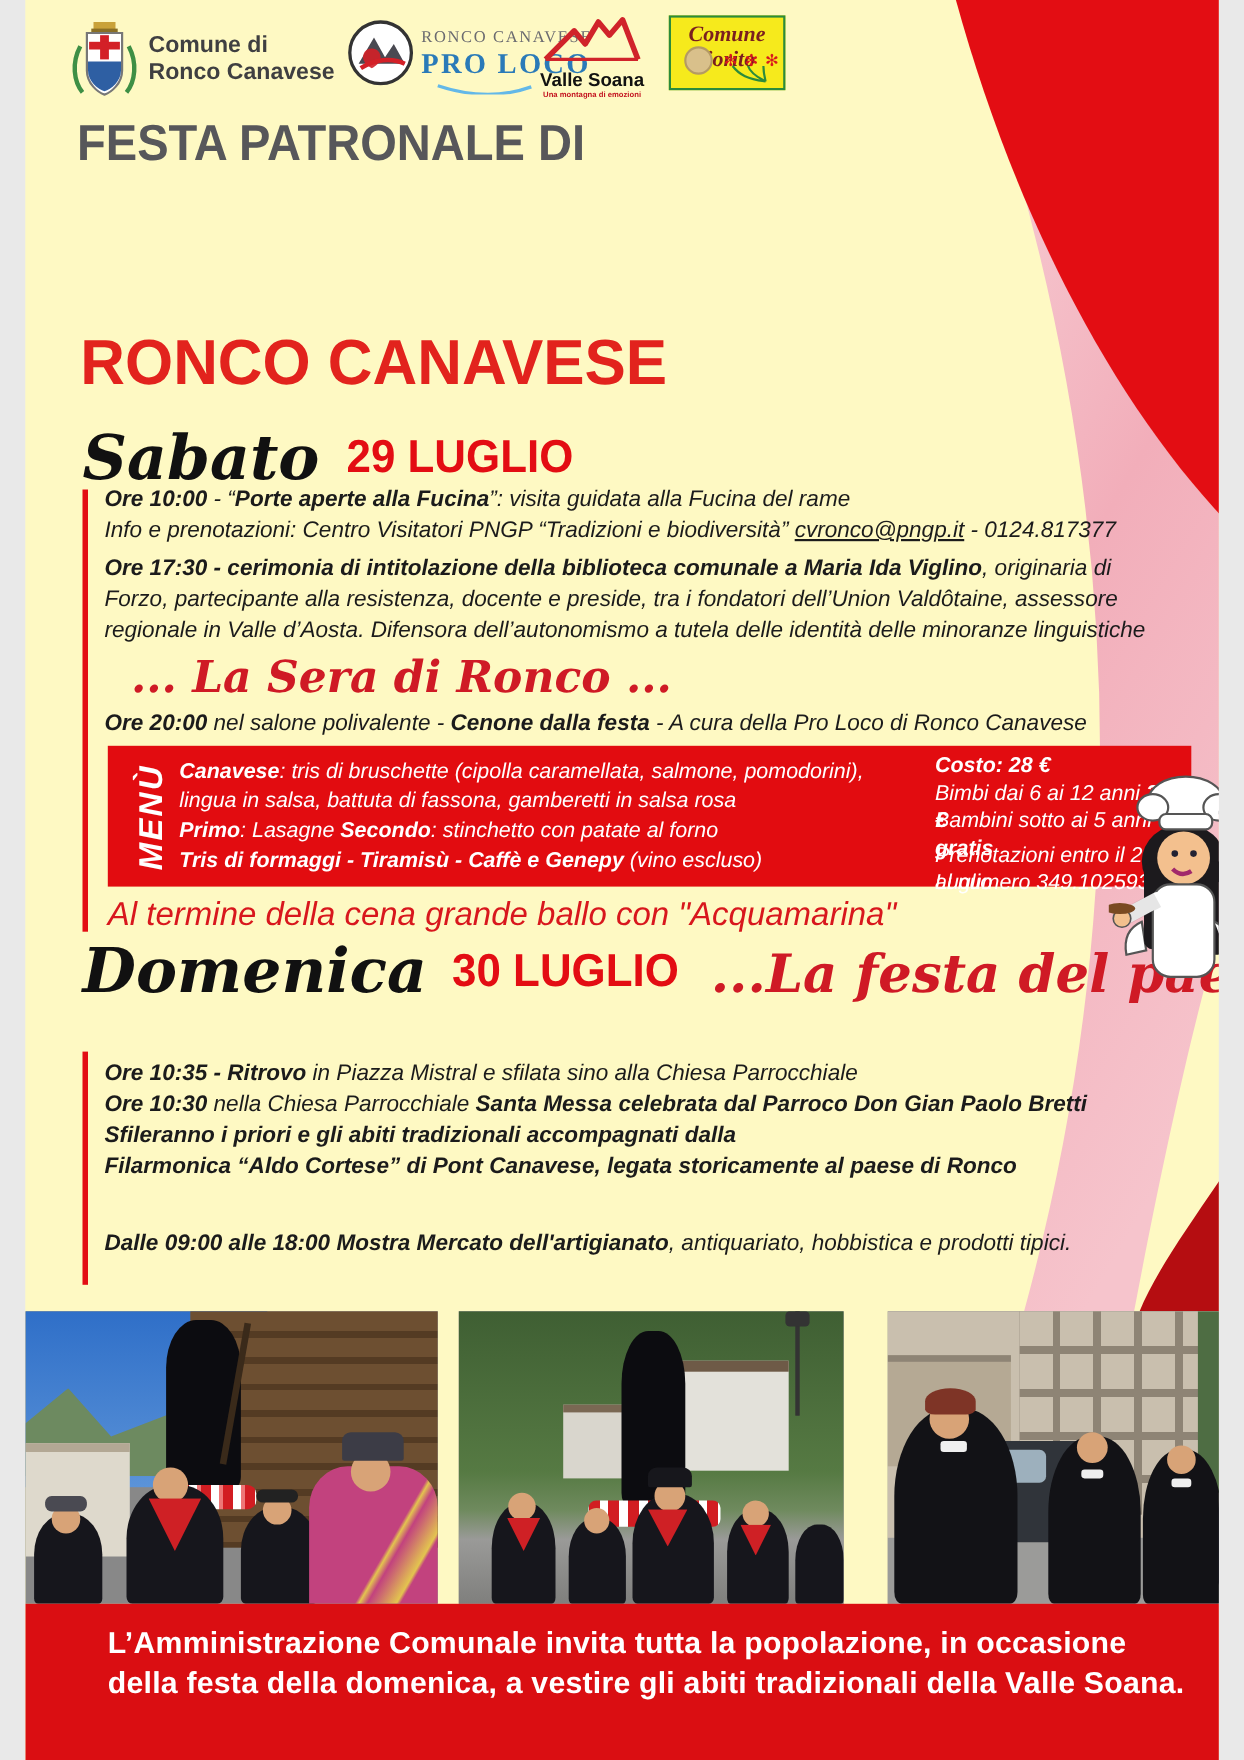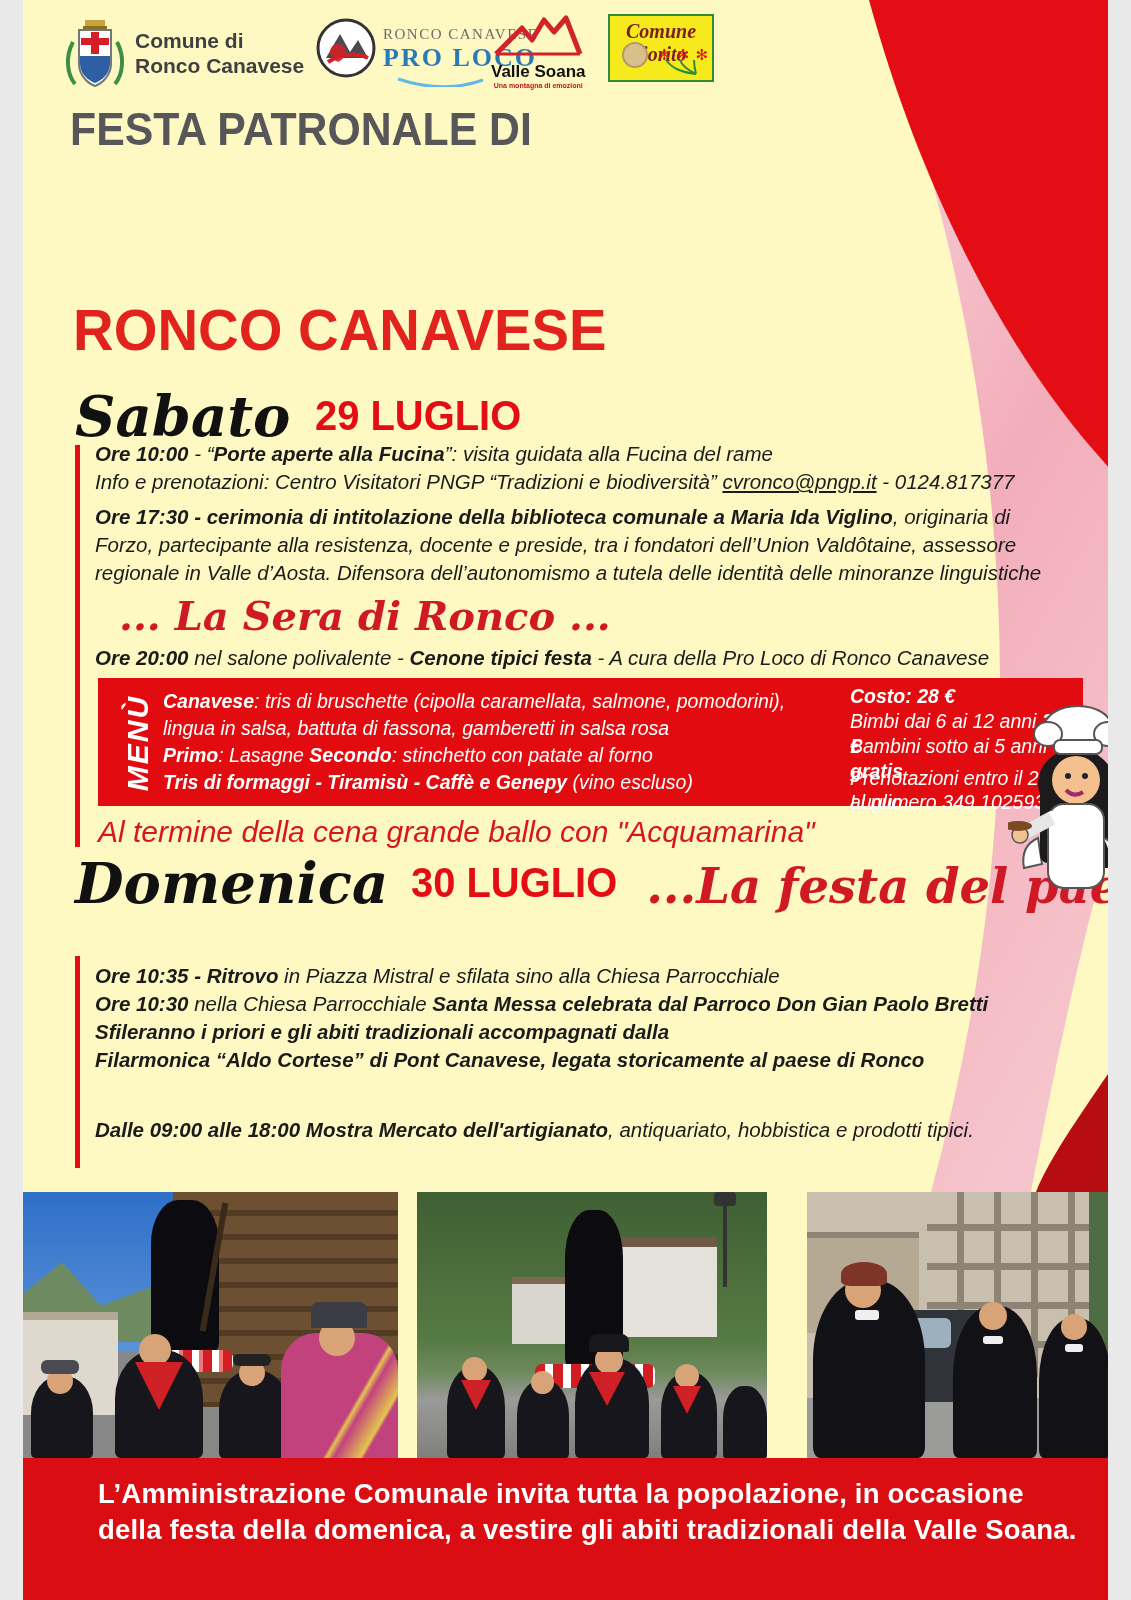--- a/index.html
+++ b/index.html
@@ -123,21 +123,21 @@
     <span class="datehead" style="margin-left:20px;vertical-align:6px;">29 LUGLIO</span>
   </div>
 
   <div class="abs redbar" style="left:52px;top:445px;height:402px;z-index:2;"></div>
 
   <div class="abs line" style="left:72px;top:440px;width:960px;z-index:2;"><span class="b">Ore 10:00</span><span> - “</span><span class="b">Porte aperte alla Fucina</span><span>”: visita guidata alla Fucina del rame</span></div>
   <div class="abs line" style="left:72px;top:468px;width:960px;z-index:2;"><span>Info e prenotazioni: Centro Visitatori PNGP “Tradizioni e biodiversità” </span><span class="u">cvronco@pngp.it</span><span> - 0124.817377</span></div>
   <div class="abs line" style="left:72px;top:503px;width:952px;z-index:2;"><span class="b">Ore 17:30 - cerimonia di intitolazione della biblioteca comunale a Maria Ida Viglino</span><span>, originaria di Forzo, partecipante alla resistenza, docente e preside, tra i fondatori dell’Union Valdôtaine, assessore regionale in Valle d’Aosta. Difensora dell’autonomismo a tutela delle identità delle minoranze linguistiche</span></div>
 
   <div class="abs script redscript" style="left:72px;top:592px;font-size:40px;z-index:2;margin-left:24px;">... La Sera di Ronco ...</div>
-  <div class="abs line" style="left:72px;top:644px;width:960px;z-index:2;"><span class="b">Ore 20:00</span><span> nel salone polivalente - </span><span class="b">Cenone tipici festa</span><span> - A cura della Pro Loco di Ronco Canavese</span></div>
+  <div class="abs line" style="left:72px;top:644px;width:960px;z-index:2;"><span class="b">Ore 20:00</span><span> nel salone polivalente - </span><span class="b">Cenone dalla festa</span><span> - A cura della Pro Loco di Ronco Canavese</span></div>
 
   <div class="abs menubox" style="left:75px;top:678px;width:985px;height:128px;z-index:2;">
     <div class="abs menulabel" style="left:-8px;top:48px;">MENÙ</div>
     <div class="abs line" style="left:65px;top:10px;width:665px;"><span class="b">Canavese</span><span>: tris di bruschette (cipolla caramellata, salmone, pomodorini), lingua in salsa, battuta di fassona, gamberetti in salsa rosa</span></div>
     <div class="abs line" style="left:65px;top:64px;width:665px;"><span class="b">Primo</span><span>: Lasagne </span><span class="b">Secondo</span><span>: stinchetto con patate al forno</span></div>
     <div class="abs line" style="left:65px;top:91px;width:665px;"><span class="b">Tris di formaggi - Tiramisù - Caffè e Genepy</span><span> (vino escluso)</span></div>
     <div class="abs line" style="left:752px;top:6px;width:225px;line-height:25px;font-style:italic;"><span class="b">Costo: 28 €</span></div>
     <div class="abs line" style="left:752px;top:31px;width:225px;line-height:25px;"><span>Bimbi dai 6 ai 12 anni </span><span class="b">20 €</span></div>
     <div class="abs line" style="left:752px;top:56px;width:225px;line-height:25px;"><span>Bambini sotto ai 5 anni </span><span class="b">gratis</span></div>
     <div class="abs line" style="left:752px;top:88px;width:225px;line-height:24px;">Prenotazioni entro il 26 Luglio</div>

